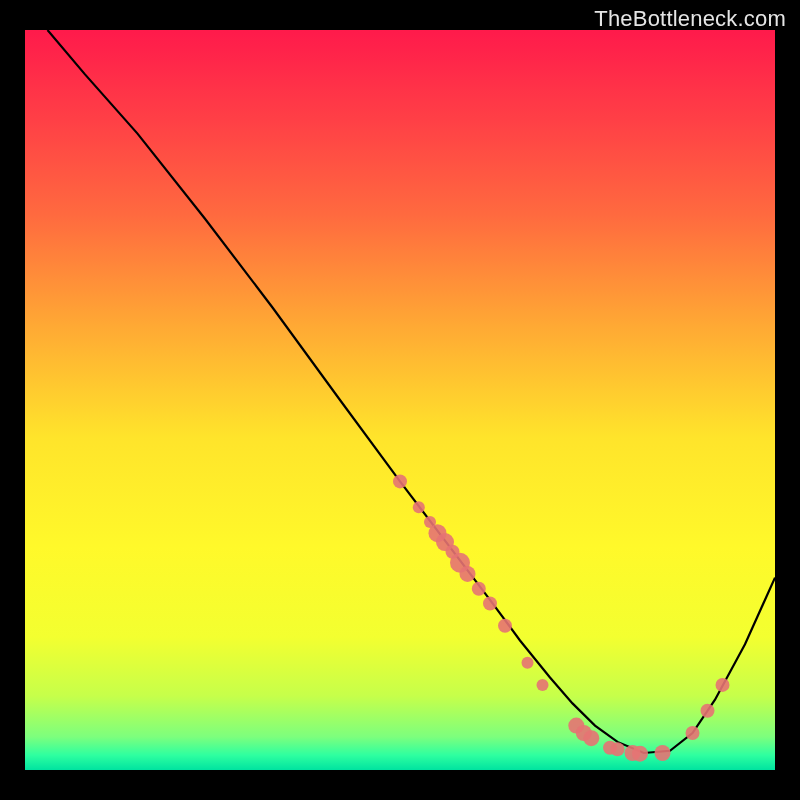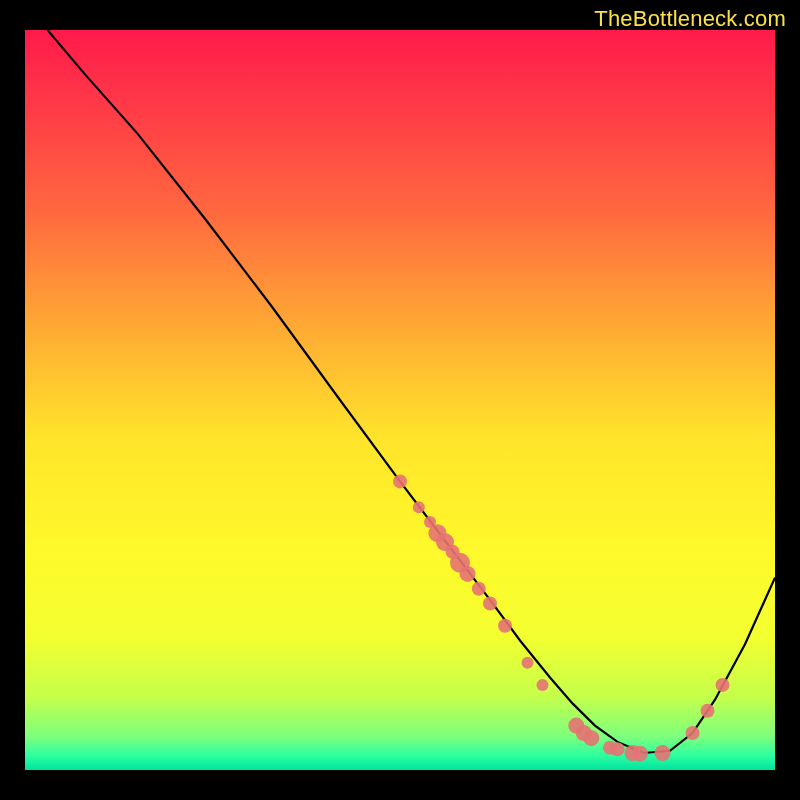--- a/index.html
+++ b/index.html
@@ -14,21 +14,21 @@
   .outer {
     position: relative;
     width: 800px;
     height: 800px;
     background: #000;
   }
   .watermark {
     position: absolute;
     top: 6px;
     right: 14px;
-    color: #fde047;
+    color: #e5e5e5;
     font-size: 22px;
     letter-spacing: 0.2px;
     z-index: 10;
   }
   .plot {
     position: absolute;
     left: 25px;
     top: 30px;
     width: 750px;
     height: 740px;

